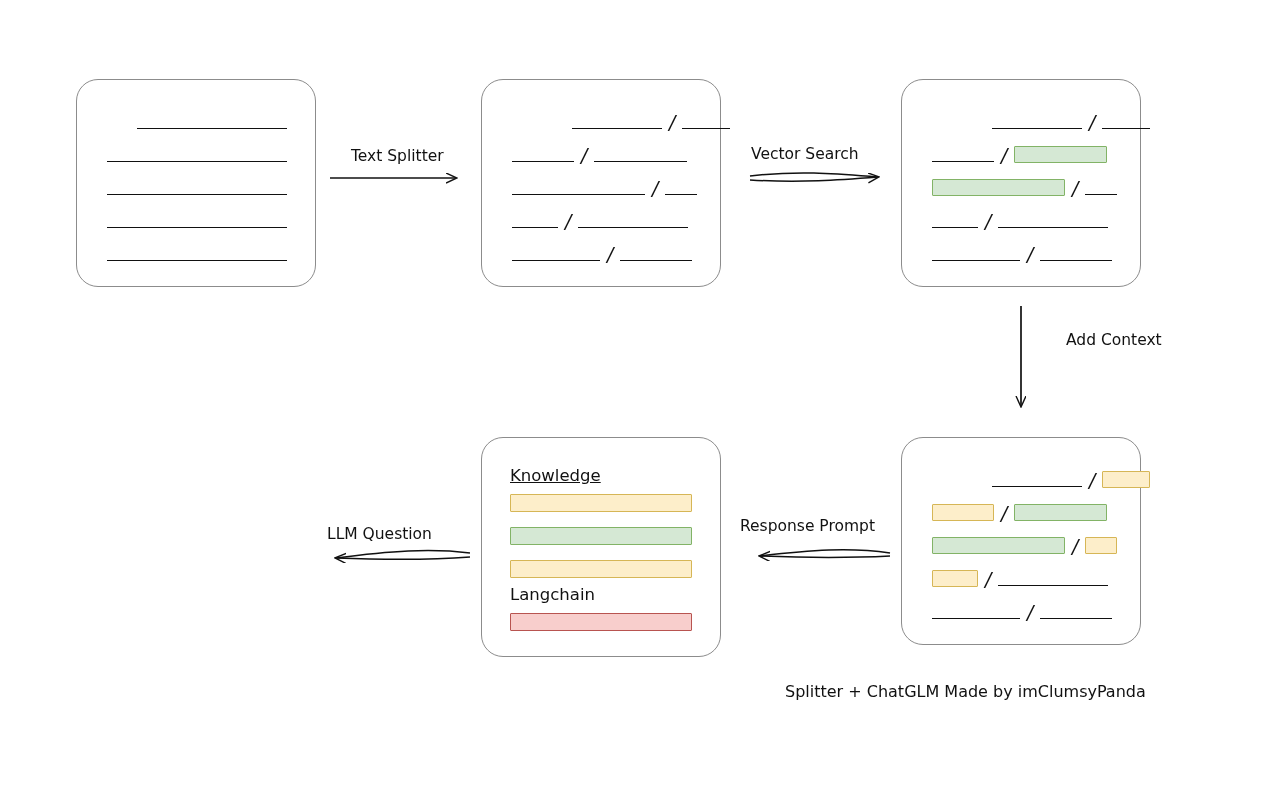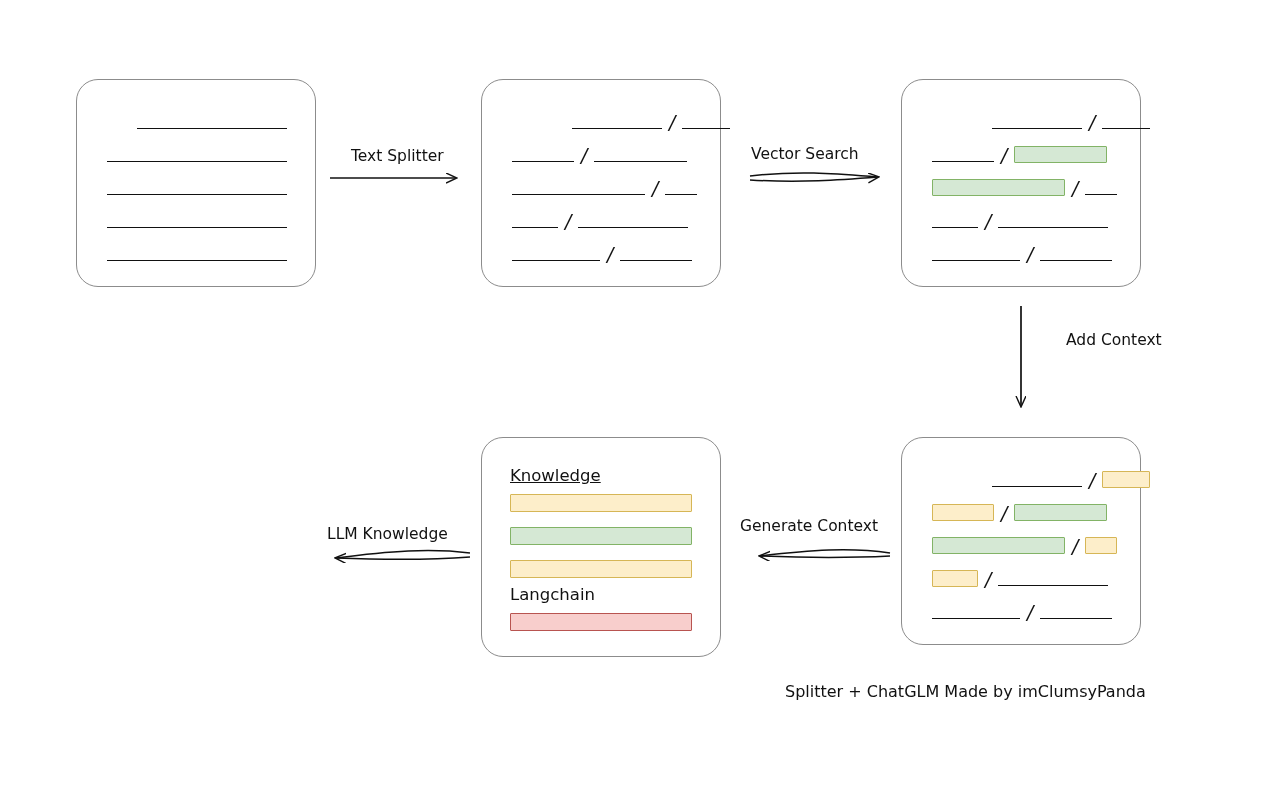--- a/index.html
+++ b/index.html
@@ -132,23 +132,23 @@
       <path d="M470,557 C430,560 390,560 336,558" fill="none" stroke="#111" stroke-width="1.5" marker-end="url(#arrowL)"></path>
     </g>
   </svg>
 
   <div class="edge-label" style="left:342px; top:147px;margin-left:9px;">Text Splitter</div>
 
   <div class="edge-label" style="left:751px; top:145px;">Vector Search</div>
 
   <div class="edge-label" style="left:1036px; top:331px;margin-left:30px;">Add Context</div>
 
-  <div class="edge-label" style="left:740px; top:517px;">Generate Context</div>
-
-  <div class="edge-label" style="left:327px; top:525px;">LLM Knowledge</div>
+  <div class="edge-label" style="left:740px; top:517px;">Response Prompt</div>
+
+  <div class="edge-label" style="left:327px; top:525px;">LLM Question</div>
 
   <div class="node-box" id="node-source-document" style="left:76px; top:79px; width:240px; height:208px;">
     <div class="doc-lines">
         <div class="rule" style="left: 60px; top: 48px; width: 150px;"></div>
         <div class="rule" style="left: 30px; top: 81px; width: 180px;"></div>
         <div class="rule" style="left: 30px; top: 114px; width: 180px;"></div>
         <div class="rule" style="left: 30px; top: 147px; width: 180px;"></div>
         <div class="rule" style="left: 30px; top: 180px; width: 180px;"></div>
       </div>
   </div>

